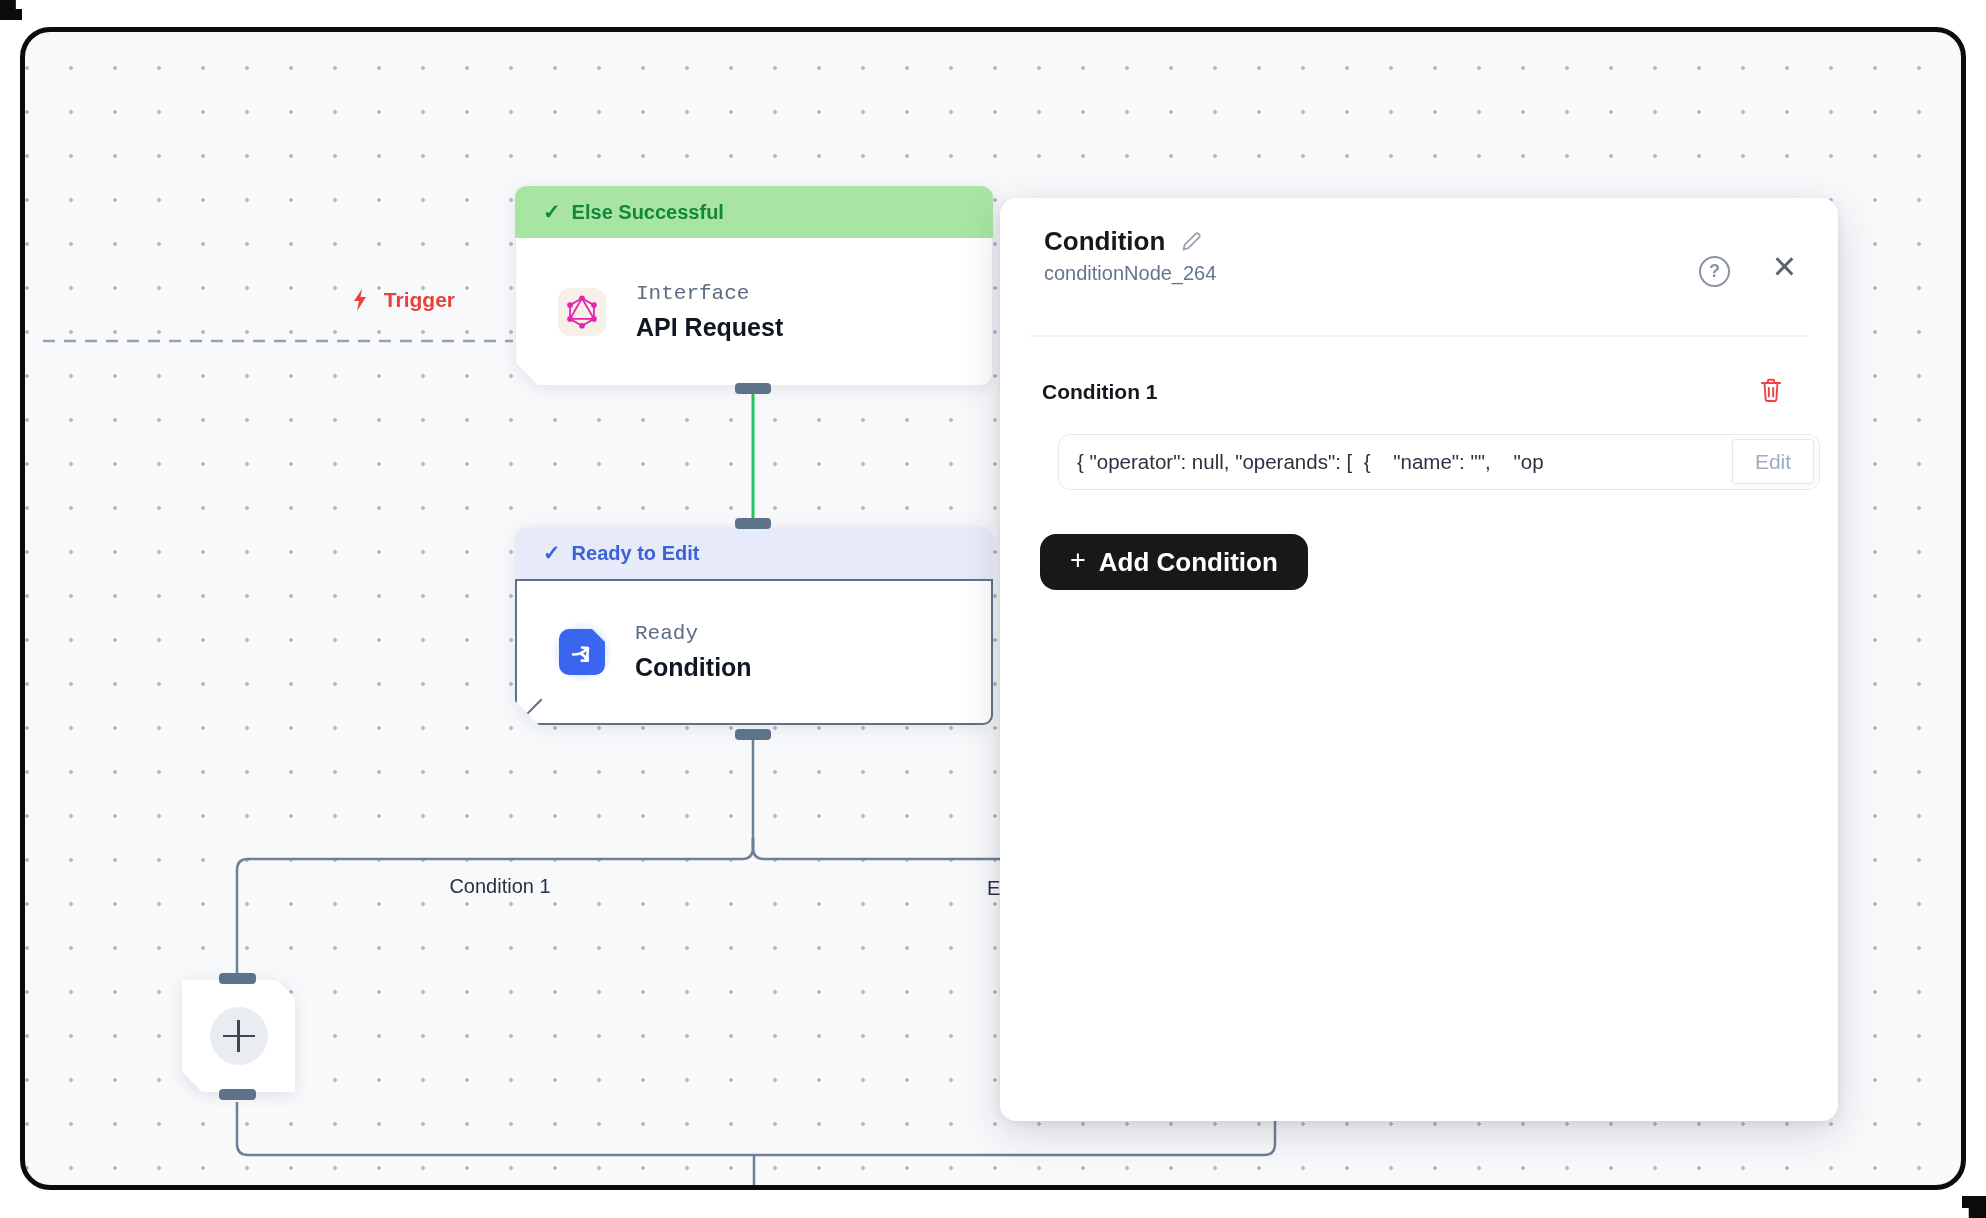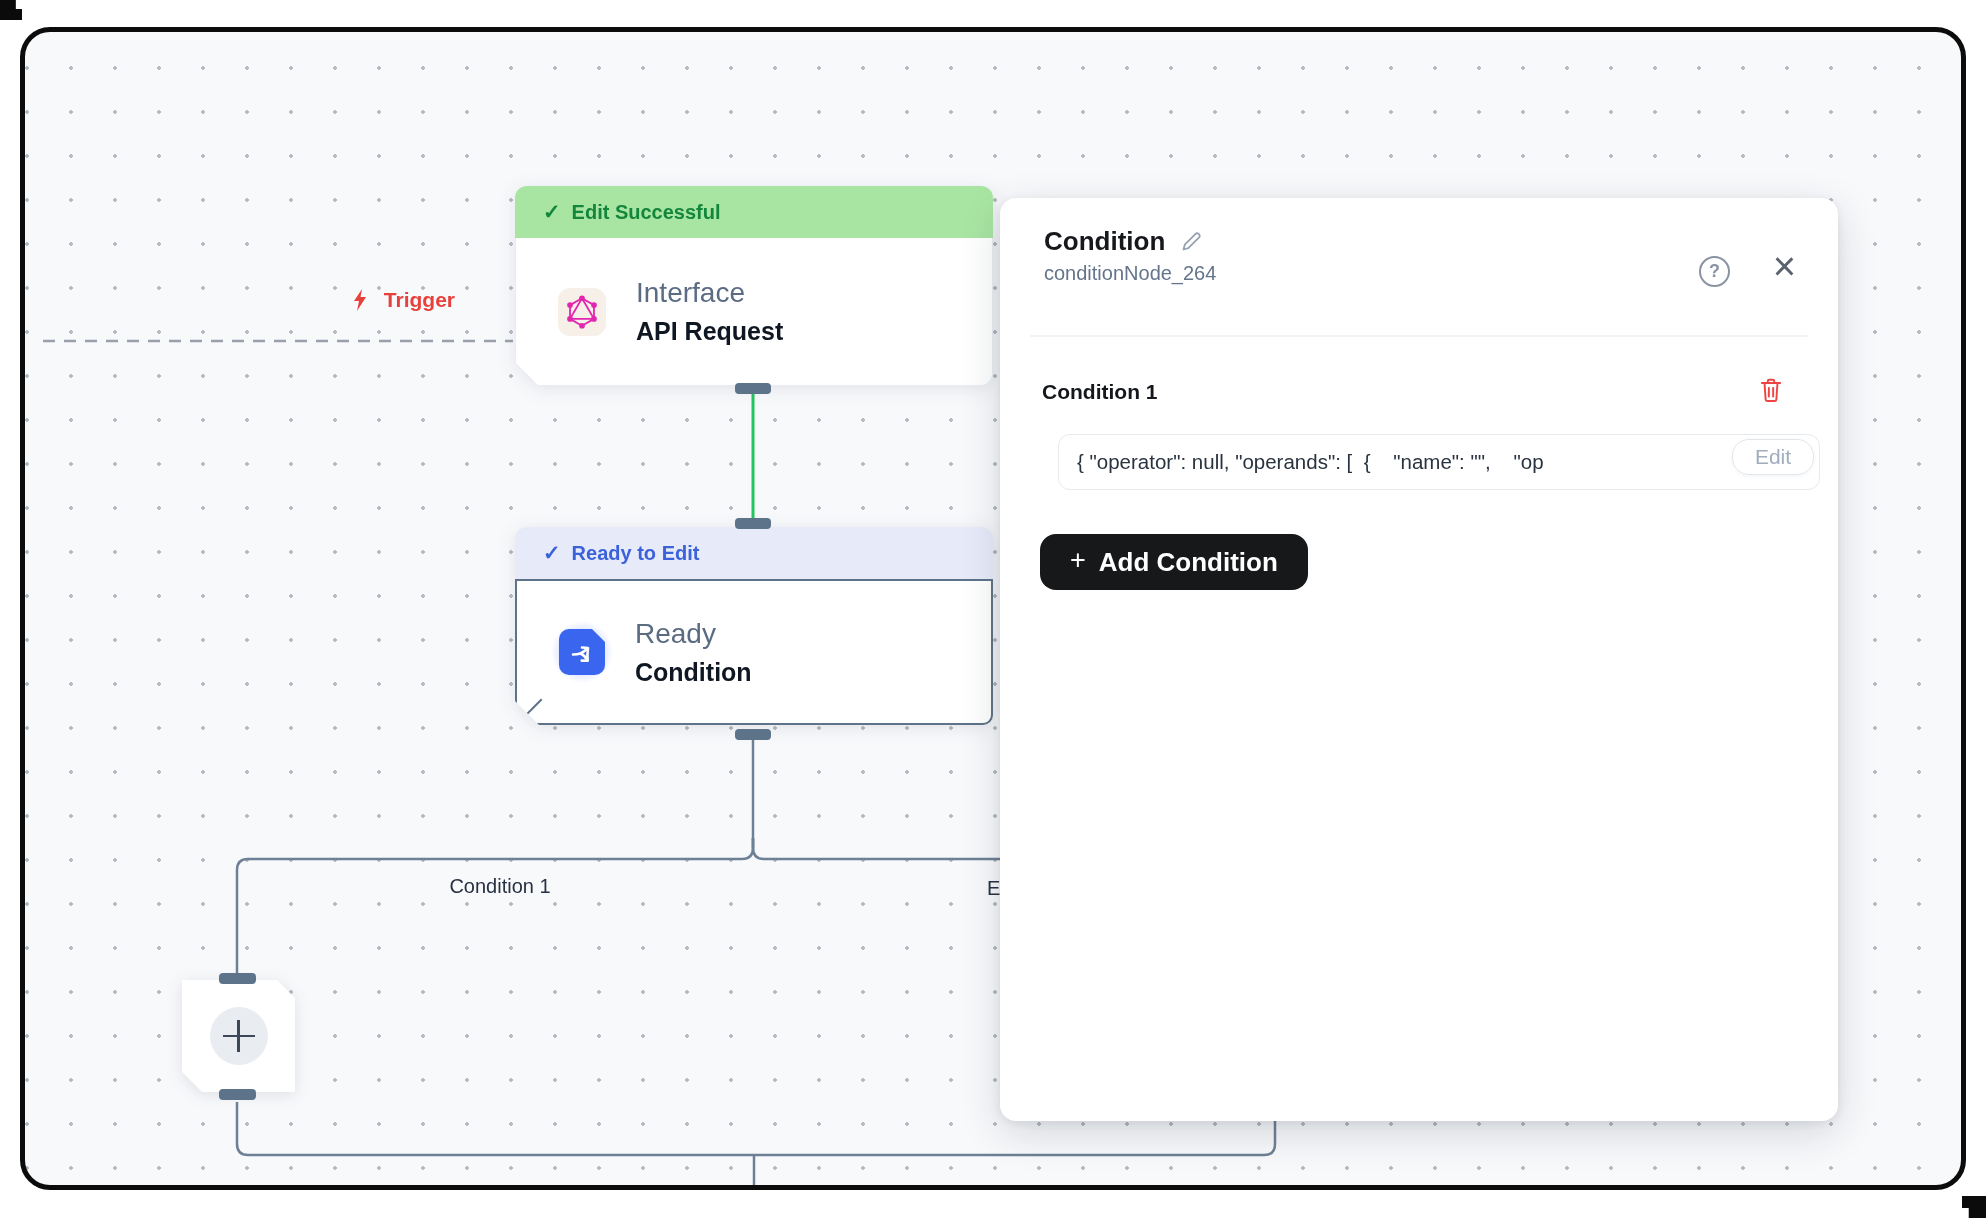--- a/index.html
+++ b/index.html
@@ -51,21 +51,21 @@
   .icon-tile { width:48px; height:48px; border-radius:12px; display:flex;
                align-items:center; justify-content:center; flex:none; }
   #graphql-tile { background:#f6f0e8; }
   #flow-tile { width:46px; height:46px; background:#3a66ef; border-radius:10px;
                clip-path:polygon(0 0,calc(100% - 13px) 0,100% 13px,100% 100%,0 100%);
   }
   #flow-tile-glow { position:relative; }
   #flow-tile-glow::before { content:""; position:absolute; inset:-8px; border-radius:16px;
                background:radial-gradient(closest-side, rgba(72,118,255,.55), rgba(72,118,255,0)); }
 
-  .node-text .cat { font-size:28px; color:#5b6b82; margin-bottom:8px; }
+  .node-text .cat { font-size:21px; color:#5b6b82; margin-bottom:8px;font-family:Liberation Mono, monospace; }
   .node-text .ttl { font-size:25px; font-weight:700; color:#0f1722; }
 
   
   .branch-label { position:absolute; z-index:2; font-size:20px; color:#273142; }
   #label-cond1 { left:395px; top:843px; width:160px; text-align:center; }
   #label-else  { left:962px; top:845px; }
 
   
   #plus-wrap { position:absolute; left:157px; top:948px; z-index:3;
                filter:drop-shadow(0 3px 8px rgba(25,39,68,.12)); }
@@ -91,22 +91,22 @@
                line-height:1; cursor:pointer; }
   #panel-divider { position:absolute; left:30px; right:30px; top:137px; height:2px; background:#f1f3f6; }
 
   #cond-heading { position:absolute; left:42px; top:182px; font-size:21px; font-weight:700; color:#14171c; }
   #trash-btn { position:absolute; right:54px; top:178px; width:26px; height:28px; cursor:pointer; }
 
   #expr-box { position:absolute; left:58px; top:236px; width:762px; height:56px; background:#ffffff;
               border:1.5px solid #e6eaef; border-radius:12px; overflow:hidden; }
   #expr-text { position:absolute; left:0; top:0; right:0; bottom:0; line-height:53px; padding-left:18px;
                font-size:20.5px; color:#2a3340; white-space:pre; overflow:hidden; }
-  #edit-btn { position:absolute; right:5px; top:4px; width:82px; height:36px; background:rgba(255,255,255,.94);
-              border:1.5px solid #e0e6ec; border-radius:17px; display:flex; align-items:center;
+  #edit-btn { position:absolute; right:5px; top:4px; width:82px; height:45px; background:rgba(255,255,255,.94);
+              border:1.5px solid #e0e6ec; border-radius:4px; display:flex; align-items:center;
               justify-content:center; font-size:21px; color:#9fadbf; cursor:pointer;
               box-shadow:0 1px 4px rgba(20,30,50,.05); }
 
   #add-cond-btn { position:absolute; left:40px; top:336px; height:56px; background:#17181a;
                   border-radius:16px; display:flex; align-items:center; gap:13px; padding:0 30px;
                   color:#ffffff; cursor:pointer; }
   #add-cond-btn .plus { font-size:27px; font-weight:400; margin-top:-3px; }
   #add-cond-btn .lbl  { font-size:26px; font-weight:700; }
 </style>
 </head>
@@ -131,21 +131,21 @@
   <div id="trigger">
     <svg width="16" height="22" viewBox="0 0 16 22">
       <polygon points="10,0 2,12 7,12 5,22 14,8 8.5,8" fill="#e8413c"></polygon>
     </svg>
     <span>Trigger</span>
   </div>
 
   <div class="node-wrap" style="left:490px; top:154px; width:478px;">
     <div class="node-banner banner-green">
       <span class="check-glyph">✓</span>
-      <span>Edit Successful</span>
+      <span>Else Successful</span>
     </div>
     <div class="node-card" id="api-card">
       <div class="icon-tile" id="graphql-tile">
         <svg width="36" height="36" viewBox="0 0 34 34">
           <g stroke="#e226ae" stroke-width="1.7" fill="none">
             <polygon points="17,4 28.3,10.5 28.3,23.5 17,30 5.7,23.5 5.7,10.5"></polygon>
             <polygon points="17,4 28.3,23.5 5.7,23.5"></polygon>
           </g>
           <g fill="#e226ae">
             <circle cx="17" cy="4" r="2.7"></circle>

